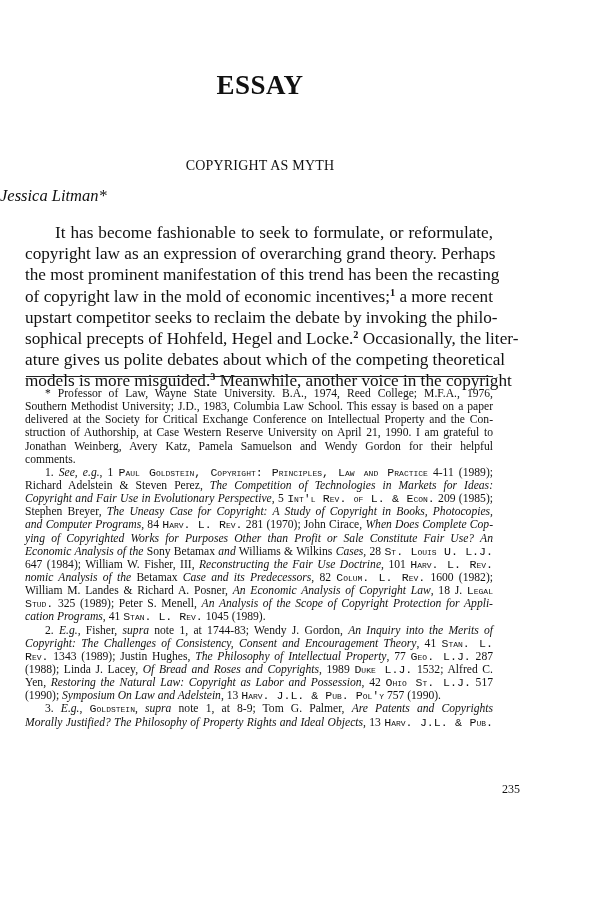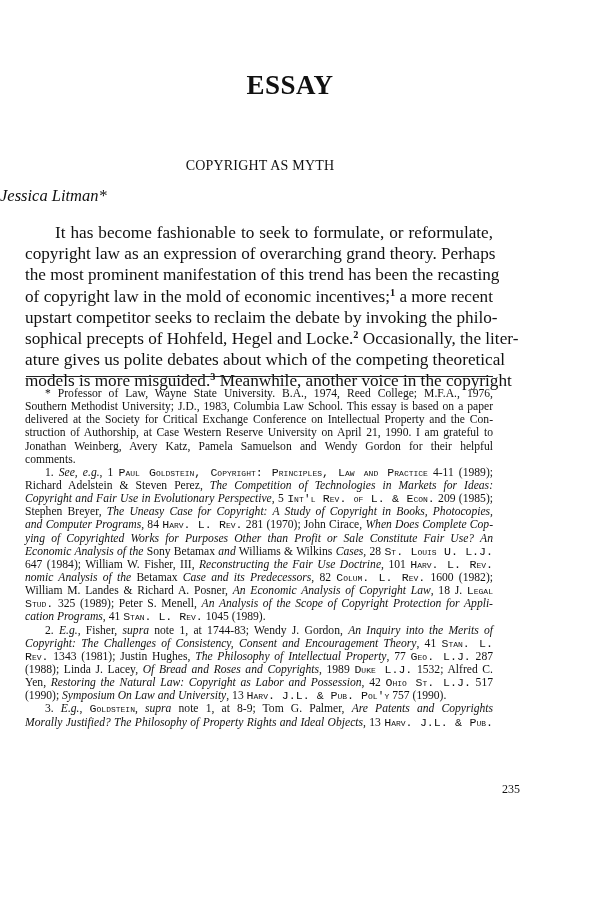--- a/index.html
+++ b/index.html
@@ -1,20 +1,20 @@
 <!DOCTYPE html>
 <html><head>
 <meta charset="utf-8">
 <style>
   html, body { margin: 0; padding: 0; background: #ffffff; }
   body { width: 608px; height: 907px; position: relative; overflow: hidden;
          font-family: "Liberation Serif", "DejaVu Serif", serif; color: #111; }
   .page { position: absolute; left: 0; top: 0; width: 608px; height: 907px; }
   .section-head { position: absolute; left: 0; width: 520px; top: 70px; text-align: center;
-                  font-weight: bold; font-size: 27px; letter-spacing: 0.5px; margin-left: 30px; }
+                  font-weight: bold; font-size: 27px; letter-spacing: 0.5px; }
   .title { position: absolute; left: 0; width: 520px; top: 158px; text-align: center;
            font-size: 14px; letter-spacing: 0.2px; }
   .author { position: absolute; left: 0; width: 520px; top: 186px; text-align: left;
             font-size: 16.5px; font-style: italic; }
   .body-text { position: absolute; left: 25px; width: 468px; top: 222px;
                font-size: 17.2px; line-height: 21.2px; text-align: justify; }
   .body-text .line { display: block; text-align: justify; text-align-last: justify; white-space: nowrap; height: 21.2px; }
   .body-text .line.indent { padding-left: 30px; }
   sup { font-size: 0.6em; vertical-align: 0.55em; line-height: 0; font-weight: bold; }
   .rule { position: absolute; left: 26px; width: 467px; top: 376px; height: 0; border-top: 1.5px solid #222; }
@@ -67,24 +67,24 @@
         <span class="fn-line"><i>Economic Analysis of the</i><span> Sony Betamax </span><i>and</i><span> Williams &amp; Wilkins </span><i>Cases</i><span>, 28 </span><span class="sc">St. Louis U. L.J.</span></span>
         <span class="fn-line"><span>647 (1984); William W. Fisher, III, </span><i>Reconstructing the Fair Use Doctrine</i><span>, 101 </span><span class="sc">Harv. L. Rev.</span></span>
         <span class="fn-line"><i>nomic Analysis of the</i><span> Betamax </span><i>Case and its Predecessors</i><span>, 82 </span><span class="sc">Colum. L. Rev.</span><span> 1600 (1982);</span></span>
         <span class="fn-line"><span>William M. Landes &amp; Richard A. Posner, </span><i>An Economic Analysis of Copyright Law</i><span>, 18 J. </span><span class="sc">Legal</span></span>
         <span class="fn-line"><span class="sc">Stud.</span><span> 325 (1989); Peter S. Menell, </span><i>An Analysis of the Scope of Copyright Protection for Appli-</i></span>
         <span class="fn-line last"><i>cation Programs</i><span>, 41 </span><span class="sc">Stan. L. Rev.</span><span> 1045 (1989).</span></span>
       </div>
     <div>
         <span class="fn-line indent"><span>2.  </span><i>E.g.</i><span>, Fisher, </span><i>supra</i><span> note 1, at 1744-83; Wendy J. Gordon, </span><i>An Inquiry into the Merits of</i></span>
         <span class="fn-line"><i>Copyright: The Challenges of Consistency, Consent and Encouragement Theory</i><span>, 41 </span><span class="sc">Stan. L.</span></span>
-        <span class="fn-line"><span class="sc">Rev.</span><span> 1343 (1981); Justin Hughes, </span><i>The Philosophy of Intellectual Property</i><span>, 77 </span><span class="sc">Geo. L.J.</span><span> 287</span></span>
+        <span class="fn-line"><span class="sc">Rev.</span><span> 1343 (1989); Justin Hughes, </span><i>The Philosophy of Intellectual Property</i><span>, 77 </span><span class="sc">Geo. L.J.</span><span> 287</span></span>
         <span class="fn-line"><span>(1988); Linda J. Lacey, </span><i>Of Bread and Roses and Copyrights</i><span>, 1989 </span><span class="sc">Duke L.J.</span><span> 1532; Alfred C.</span></span>
         <span class="fn-line"><span>Yen, </span><i>Restoring the Natural Law: Copyright as Labor and Possession</i><span>, 42 </span><span class="sc">Ohio St. L.J.</span><span> 517</span></span>
-        <span class="fn-line last"><span>(1990); </span><i>Symposium On Law and University</i><span>, 13 </span><span class="sc">Harv. J.L. &amp; Pub. Pol'y</span><span> 757 (1990).</span></span>
+        <span class="fn-line last"><span>(1990); </span><i>Symposium On Law and Adelstein</i><span>, 13 </span><span class="sc">Harv. J.L. &amp; Pub. Pol'y</span><span> 757 (1990).</span></span>
       </div>
     <div>
         <span class="fn-line indent"><span>3.  </span><i>E.g.</i><span>, </span><span class="sc">Goldstein</span><span>, </span><i>supra</i><span> note 1, at 8-9; Tom G. Palmer, </span><i>Are Patents and Copyrights</i></span>
         <span class="fn-line"><i>Morally Justified? The Philosophy of Property Rights and Ideal Objects</i><span>, 13 </span><span class="sc">Harv. J.L. &amp; Pub.</span></span>
       </div>
   </div>
 
   <div class="page-number">235</div>
 </div>
 

